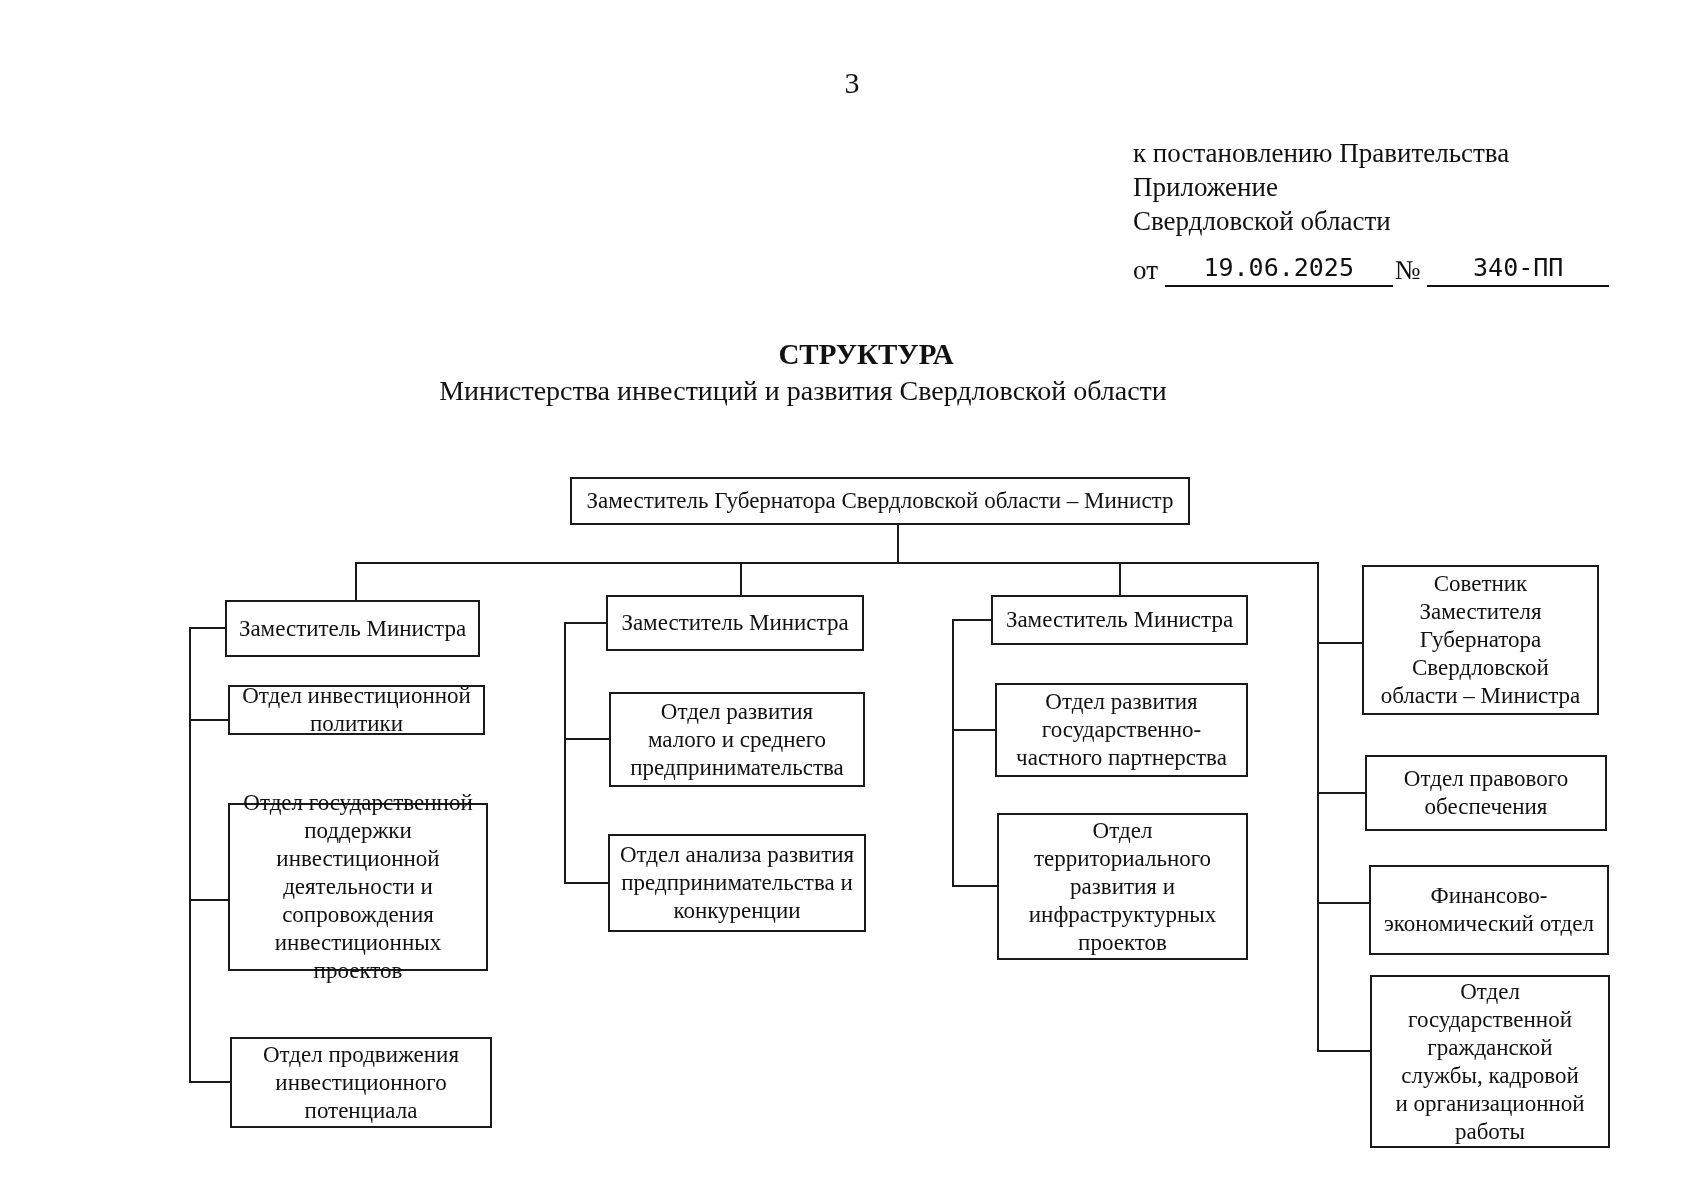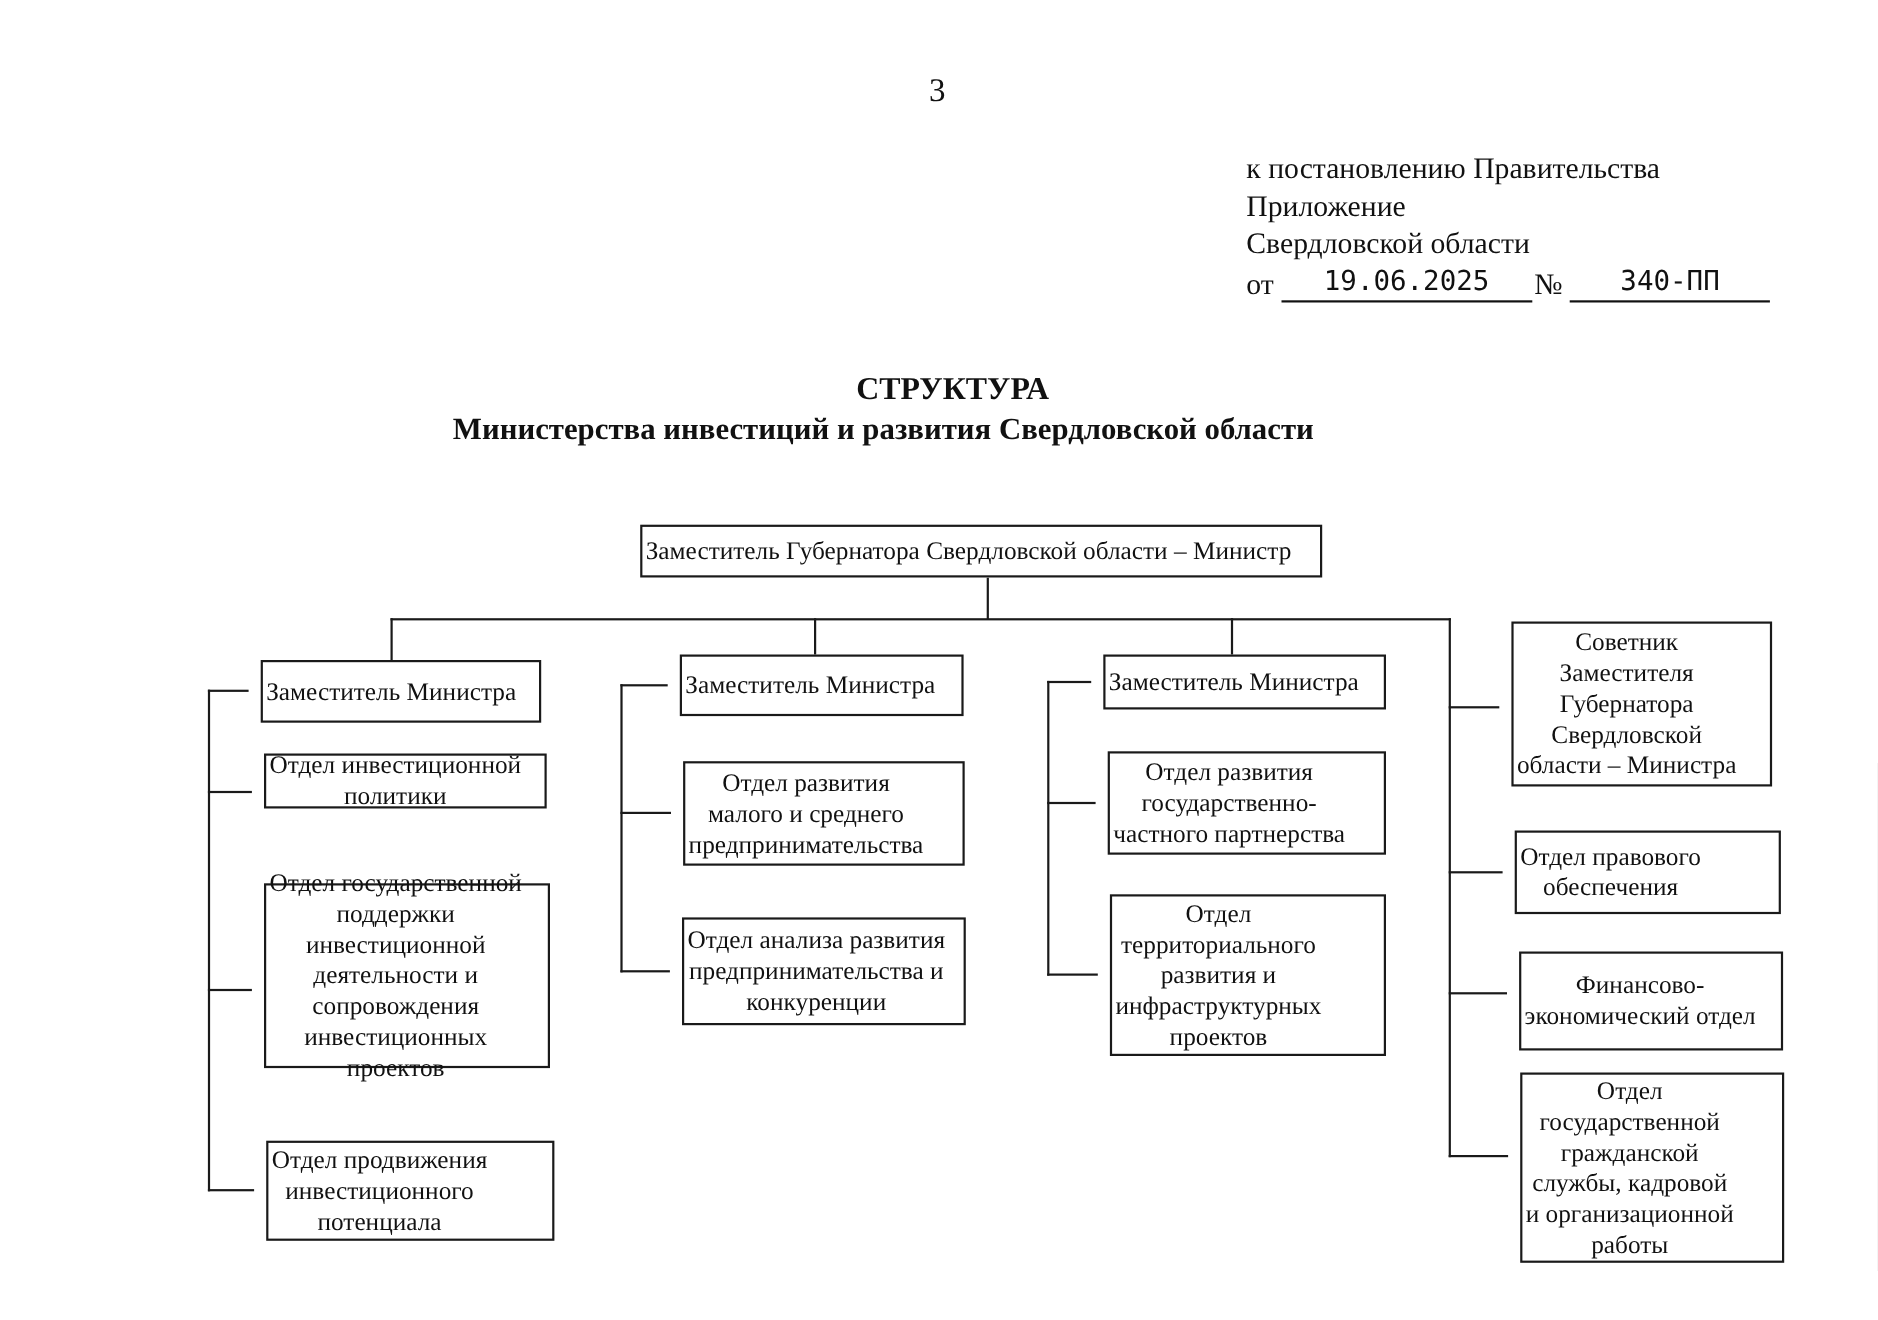--- a/index.html
+++ b/index.html
@@ -3,34 +3,34 @@
 <meta charset="utf-8">
 <style>
   html,body{margin:0;padding:0;background:#e8e8e8;}
   .page{
     position:relative;width:1707px;height:1200px;background:#ffffff;
     font-family:"Liberation Serif", serif;color:#111;overflow:hidden;
   }
   .pagenum{position:absolute;left:852px;top:66px;transform:translateX(-50%);
     font-size:30px;}
   .appendix{position:absolute;left:1133px;top:136px;font-size:27px;line-height:34px;white-space:nowrap;}
-  .docline{margin-top:1px;font-size:27px;}
+  .docline{margin-top:13px;font-size:27px;}
   .blank{display:inline-block;border-bottom:2px solid #111;text-align:center;
     font-family:"DejaVu Sans Mono", monospace;font-size:25px;vertical-align:bottom;}
   .blank-date{width:228px;}
   .blank-num{width:182px;}
   .numsign{margin-left:2px;}
   .title1{position:absolute;left:866px;top:338px;transform:translateX(-50%);
     font-weight:bold;font-size:29px;white-space:nowrap;}
   .title2{position:absolute;left:803px;top:375px;transform:translateX(-50%);
-    font-weight:bold;font-size:28px;white-space:nowrap;}
+    font-weight:normal;font-size:28px;white-space:nowrap;}
   .node{
     position:absolute;box-sizing:border-box;border:2px solid #1a1a1a;background:#fff;
-    display:flex;align-items:center;text-align:center;
-    font-size:23px;line-height:28px;padding:0 3px;margin-left:12px;
+    display:flex;align-items:center;justify-content:center;text-align:center;
+    font-size:23px;line-height:28px;padding:0 3px;
   }
   .node span{white-space:pre-line;}
   .ln{position:absolute;background:#1a1a1a;}
 </style>
 </head>
 <body>
 
 <div class="page">
 
   <div class="pagenum">3</div>

